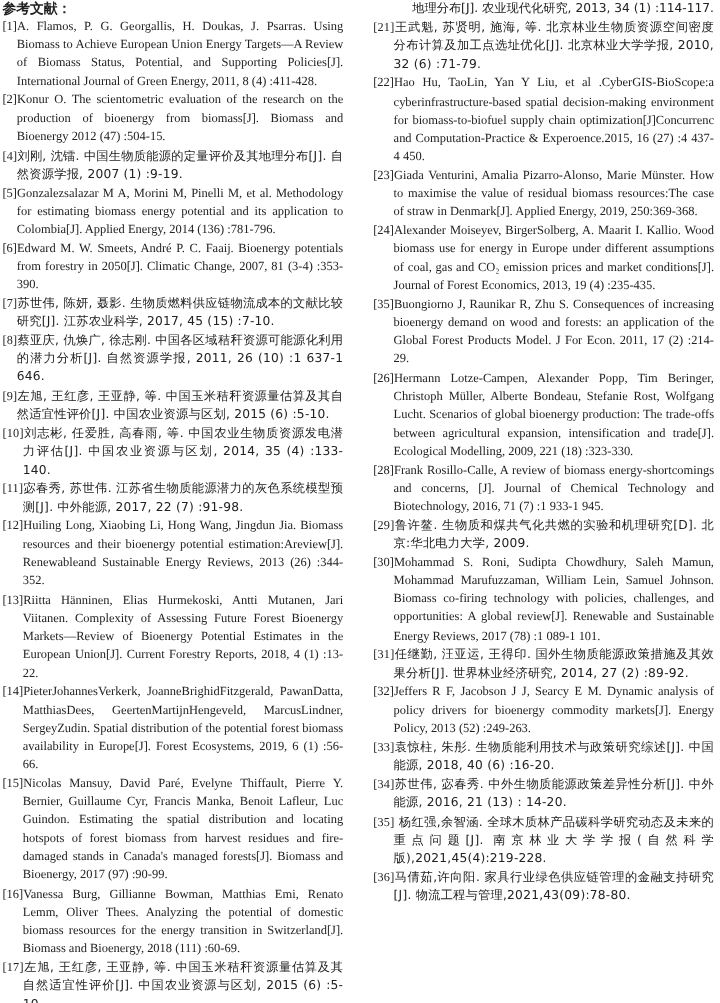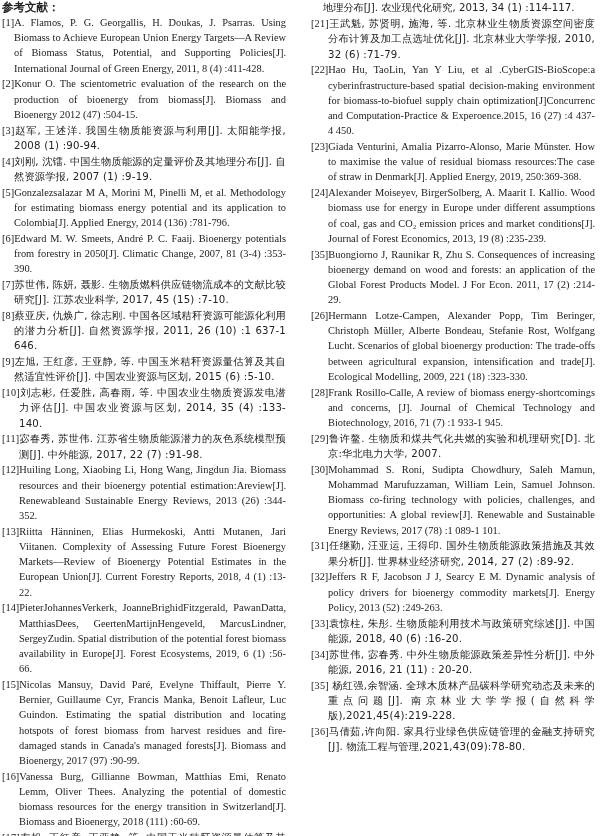--- a/index.html
+++ b/index.html
@@ -21,32 +21,31 @@
     font-size: 10.4px; line-height: 15.2px;
     text-align: justify; text-align-last: left;
     padding-left: 12px; text-indent: -12px;
     margin: 0 0 0.6px 0;
     word-break: break-word;
   }
   .ref.wide { padding-left: 17px; text-indent: -17px; }
   .ref.cn { font-family: "DejaVu Sans", "Liberation Sans", sans-serif; font-size: 10.2px; letter-spacing: 0.2px; }
   .ref .num { font-family: "Liberation Serif", serif; }
   .cont { font-size: 10.4px; line-height: 15.2px; padding-left: 12px; margin-bottom: 1px;}
-  .cont.cn { font-family: "DejaVu Sans", "Liberation Sans", sans-serif; font-size: 10.2px; }
+  .cont.cn { font-family: "DejaVu Sans", "Liberation Sans", sans-serif; font-size: 10.2px; text-align: right; }
 </style>
 </head>
 <body>
 
 <div class="page">
   <div class="heading">参考文献：</div>
 
   <div class="col col-left" id="left-col">
       <div class="ref"><span class="num">[1]</span><span>A. Flamos, P. G. Georgallis, H. Doukas, J. Psarras. Using Biomass to Achieve European Union Energy Targets—A Review of Biomass Status, Potential, and Supporting Policies[J]. International Journal of Green Energy, 2011, 8 (4) :411-428.</span></div>
       <div class="ref"><span class="num">[2]</span><span>Konur O. The scientometric evaluation of the research on the production of bioenergy from biomass[J]. Biomass and Bioenergy 2012 (47) :504-15.</span></div>
-      <div class="ref cn"><span class="num">[3]</span><span>赵军, 王述洋. 我国生物质能资源与利用[J]. 太阳能学报, 2008 (1) :90-94.</span></div>
       <div class="ref cn"><span class="num">[4]</span><span>刘刚, 沈镭. 中国生物质能源的定量评价及其地理分布[J]. 自然资源学报, 2007 (1) :9-19.</span></div>
       <div class="ref"><span class="num">[5]</span><span>Gonzalezsalazar M A, Morini M, Pinelli M, et al. Methodology for estimating biomass energy potential and its application to Colombia[J]. Applied Energy, 2014 (136) :781-796.</span></div>
       <div class="ref"><span class="num">[6]</span><span>Edward M. W. Smeets, André P. C. Faaij. Bioenergy potentials from forestry in 2050[J]. Climatic Change, 2007, 81 (3-4) :353-390.</span></div>
       <div class="ref cn"><span class="num">[7]</span><span>苏世伟, 陈妍, 聂影. 生物质燃料供应链物流成本的文献比较研究[J]. 江苏农业科学, 2017, 45 (15) :7-10.</span></div>
       <div class="ref cn"><span class="num">[8]</span><span>蔡亚庆, 仇焕广, 徐志刚. 中国各区域秸秆资源可能源化利用的潜力分析[J]. 自然资源学报, 2011, 26 (10) :1 637-1 646.</span></div>
       <div class="ref cn"><span class="num">[9]</span><span>左旭, 王红彦, 王亚静, 等. 中国玉米秸秆资源量估算及其自然适宜性评价[J]. 中国农业资源与区划, 2015 (6) :5-10.</span></div>
       <div class="ref cn wide"><span class="num">[10]</span><span>刘志彬, 任爱胜, 高春雨, 等. 中国农业生物质资源发电潜力评估[J]. 中国农业资源与区划, 2014, 35 (4) :133-140.</span></div>
       <div class="ref cn wide"><span class="num">[11]</span><span>宓春秀, 苏世伟. 江苏省生物质能源潜力的灰色系统模型预测[J]. 中外能源, 2017, 22 (7) :91-98.</span></div>
       <div class="ref wide"><span class="num">[12]</span><span>Huiling Long, Xiaobing Li, Hong Wang, Jingdun Jia. Biomass resources and their bioenergy potential estimation:Areview[J]. Renewableand Sustainable Energy Reviews, 2013 (26) :344-352.</span></div>
       <div class="ref wide"><span class="num">[13]</span><span>Riitta Hänninen, Elias Hurmekoski, Antti Mutanen, Jari Viitanen. Complexity of Assessing Future Forest Bioenergy Markets—Review of Bioenergy Potential Estimates in the European Union[J]. Current Forestry Reports, 2018, 4 (1) :13-22.</span></div>
@@ -54,26 +53,26 @@
       <div class="ref wide"><span class="num">[15]</span><span>Nicolas Mansuy, David Paré, Evelyne Thiffault, Pierre Y. Bernier, Guillaume Cyr, Francis Manka, Benoit Lafleur, Luc Guindon. Estimating the spatial distribution and locating hotspots of forest biomass from harvest residues and fire-damaged stands in Canada's managed forests[J]. Biomass and Bioenergy, 2017 (97) :90-99.</span></div>
       <div class="ref wide"><span class="num">[16]</span><span>Vanessa Burg, Gillianne Bowman, Matthias Emi, Renato Lemm, Oliver Thees. Analyzing the potential of domestic biomass resources for the energy transition in Switzerland[J]. Biomass and Bioenergy, 2018 (111) :60-69.</span></div>
       <div class="ref cn wide"><span class="num">[17]</span><span>左旭, 王红彦, 王亚静, 等. 中国玉米秸秆资源量估算及其自然适宜性评价[J]. 中国农业资源与区划, 2015 (6) :5-10.</span></div>
     </div>
 
   <div class="col col-right" id="right-col">
     <div class="cont cn">地理分布[J]. 农业现代化研究, 2013, 34 (1) :114-117.</div>
   <div class="ref cn wide"><span class="num">[21]</span><span>王武魁, 苏贤明, 施海, 等. 北京林业生物质资源空间密度分布计算及加工点选址优化[J]. 北京林业大学学报, 2010, 32 (6) :71-79.</span></div>
       <div class="ref wide"><span class="num">[22]</span><span>Hao Hu, TaoLin, Yan Y Liu, et al .CyberGIS-BioScope:a cyberinfrastructure-based spatial decision-making environment for biomass-to-biofuel supply chain optimization[J]Concurrenc and Computation-Practice &amp; Experoence.2015, 16 (27) :4 437-4 450.</span></div>
       <div class="ref wide"><span class="num">[23]</span><span>Giada Venturini, Amalia Pizarro-Alonso, Marie Münster. How to maximise the value of residual biomass resources:The case of straw in Denmark[J]. Applied Energy, 2019, 250:369-368.</span></div>
-      <div class="ref wide"><span class="num">[24]</span><span>Alexander Moiseyev, BirgerSolberg, A. Maarit I. Kallio. Wood biomass use for energy in Europe under different assumptions of coal, gas and CO₂ emission prices and market conditions[J]. Journal of Forest Economics, 2013, 19 (8) :235-239.</span></div>
+      <div class="ref wide"><span class="num">[24]</span><span>Alexander Moiseyev, BirgerSolberg, A. Maarit I. Kallio. Wood biomass use for energy in Europe under different assumptions of coal, gas and CO₂ emission prices and market conditions[J]. Journal of Forest Economics, 2013, 19 (4) :235-435.</span></div>
       <div class="ref wide"><span class="num">[35]</span><span>Buongiorno J, Raunikar R, Zhu S. Consequences of increasing bioenergy demand on wood and forests: an application of the Global Forest Products Model. J For Econ. 2011, 17 (2) :214-29.</span></div>
       <div class="ref wide"><span class="num">[26]</span><span>Hermann Lotze-Campen, Alexander Popp, Tim Beringer, Christoph Müller, Alberte Bondeau, Stefanie Rost, Wolfgang Lucht. Scenarios of global bioenergy production: The trade-offs between agricultural expansion, intensification and trade[J]. Ecological Modelling, 2009, 221 (18) :323-330.</span></div>
       <div class="ref wide"><span class="num">[28]</span><span>Frank Rosillo-Calle, A review of biomass energy-shortcomings and concerns, [J]. Journal of Chemical Technology and Biotechnology, 2016, 71 (7) :1 933-1 945.</span></div>
-      <div class="ref cn wide"><span class="num">[29]</span><span>鲁许鳌. 生物质和煤共气化共燃的实验和机理研究[D]. 北京:华北电力大学, 2007.</span></div>
+      <div class="ref cn wide"><span class="num">[29]</span><span>鲁许鳌. 生物质和煤共气化共燃的实验和机理研究[D]. 北京:华北电力大学, 2009.</span></div>
       <div class="ref wide"><span class="num">[30]</span><span>Mohammad S. Roni, Sudipta Chowdhury, Saleh Mamun, Mohammad Marufuzzaman, William Lein, Samuel Johnson. Biomass co-firing technology with policies, challenges, and opportunities: A global review[J]. Renewable and Sustainable Energy Reviews, 2017 (78) :1 089-1 101.</span></div>
       <div class="ref cn wide"><span class="num">[31]</span><span>任继勤, 汪亚运, 王得印. 国外生物质能源政策措施及其效果分析[J]. 世界林业经济研究, 2014, 27 (2) :89-92.</span></div>
       <div class="ref wide"><span class="num">[32]</span><span>Jeffers R F, Jacobson J J, Searcy E M. Dynamic analysis of policy drivers for bioenergy commodity markets[J]. Energy Policy, 2013 (52) :249-263.</span></div>
       <div class="ref cn wide"><span class="num">[33]</span><span>袁惊柱, 朱彤. 生物质能利用技术与政策研究综述[J]. 中国能源, 2018, 40 (6) :16-20.</span></div>
-      <div class="ref cn wide"><span class="num">[34]</span><span>苏世伟, 宓春秀. 中外生物质能源政策差异性分析[J]. 中外能源, 2016, 21 (11) : 20-20.</span></div>
+      <div class="ref cn wide"><span class="num">[34]</span><span>苏世伟, 宓春秀. 中外生物质能源政策差异性分析[J]. 中外能源, 2016, 21 (13) : 14-20.</span></div>
       <div class="ref cn wide"><span class="num">[35]</span><span> 杨红强,余智涵. 全球木质林产品碳科学研究动态及未来的重点问题[J]. 南京林业大学学报(自然科学版),2021,45(4):219-228.</span></div>
       <div class="ref cn wide"><span class="num">[36]</span><span>马倩茹,许向阳. 家具行业绿色供应链管理的金融支持研究[J]. 物流工程与管理,2021,43(09):78-80.</span></div>
     </div>
 </div>
 
 </body></html>

